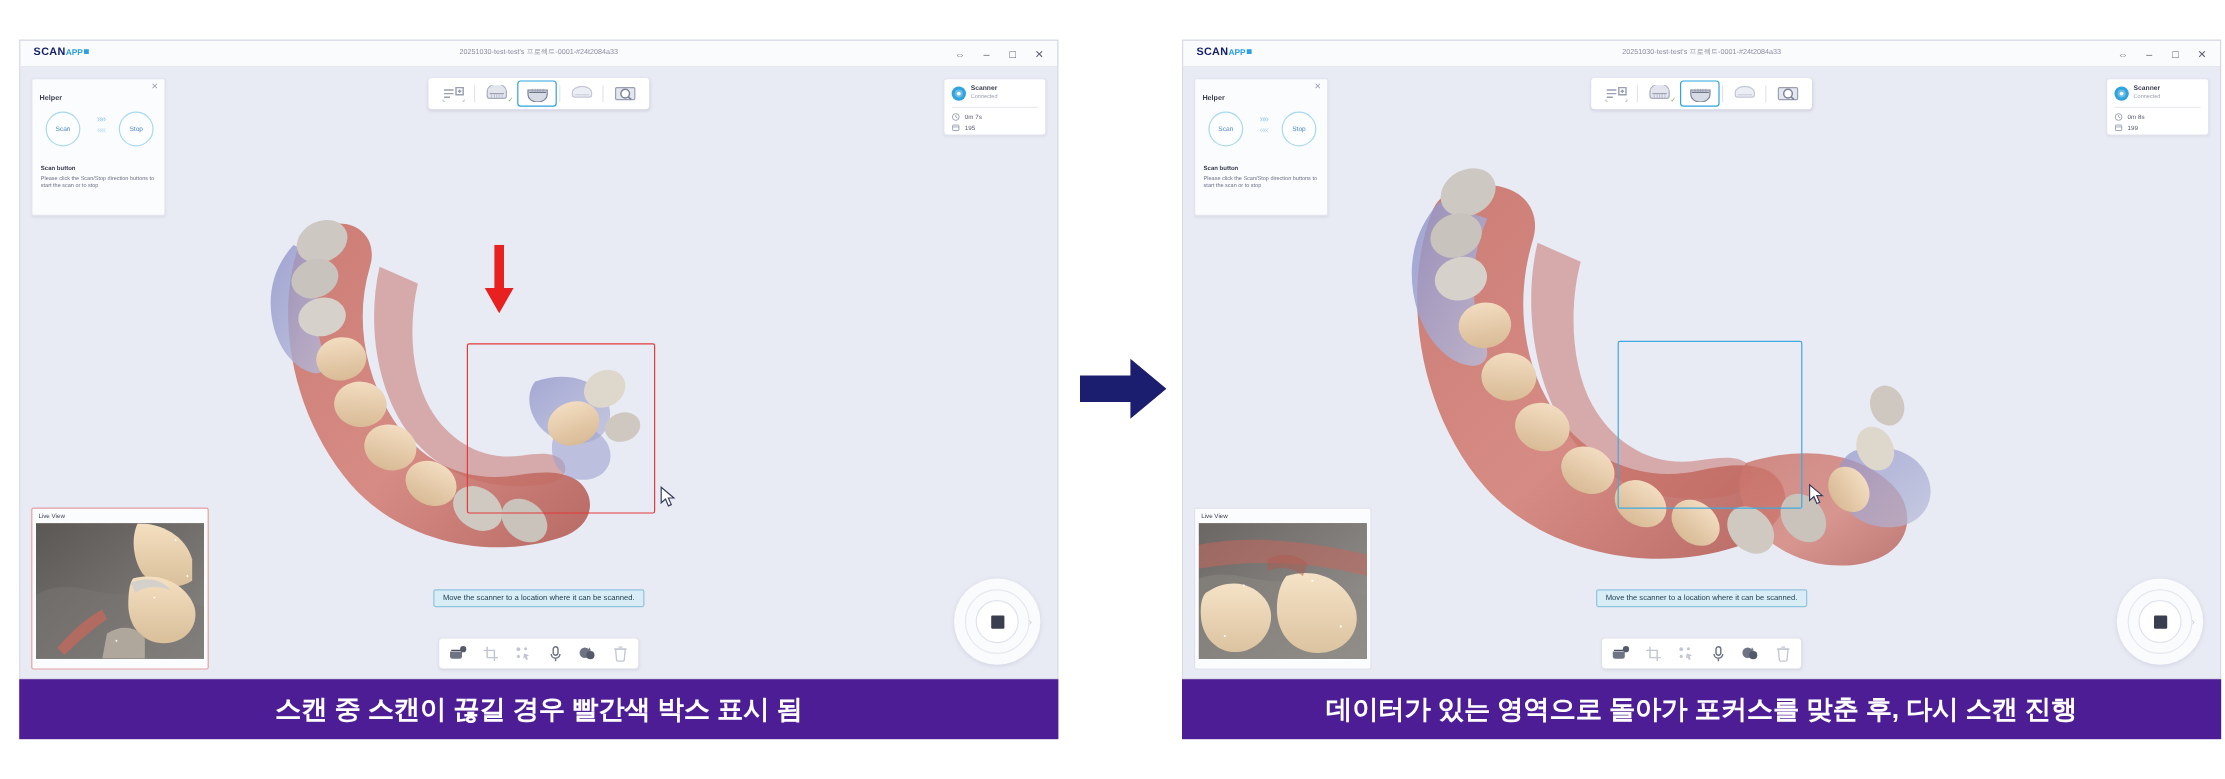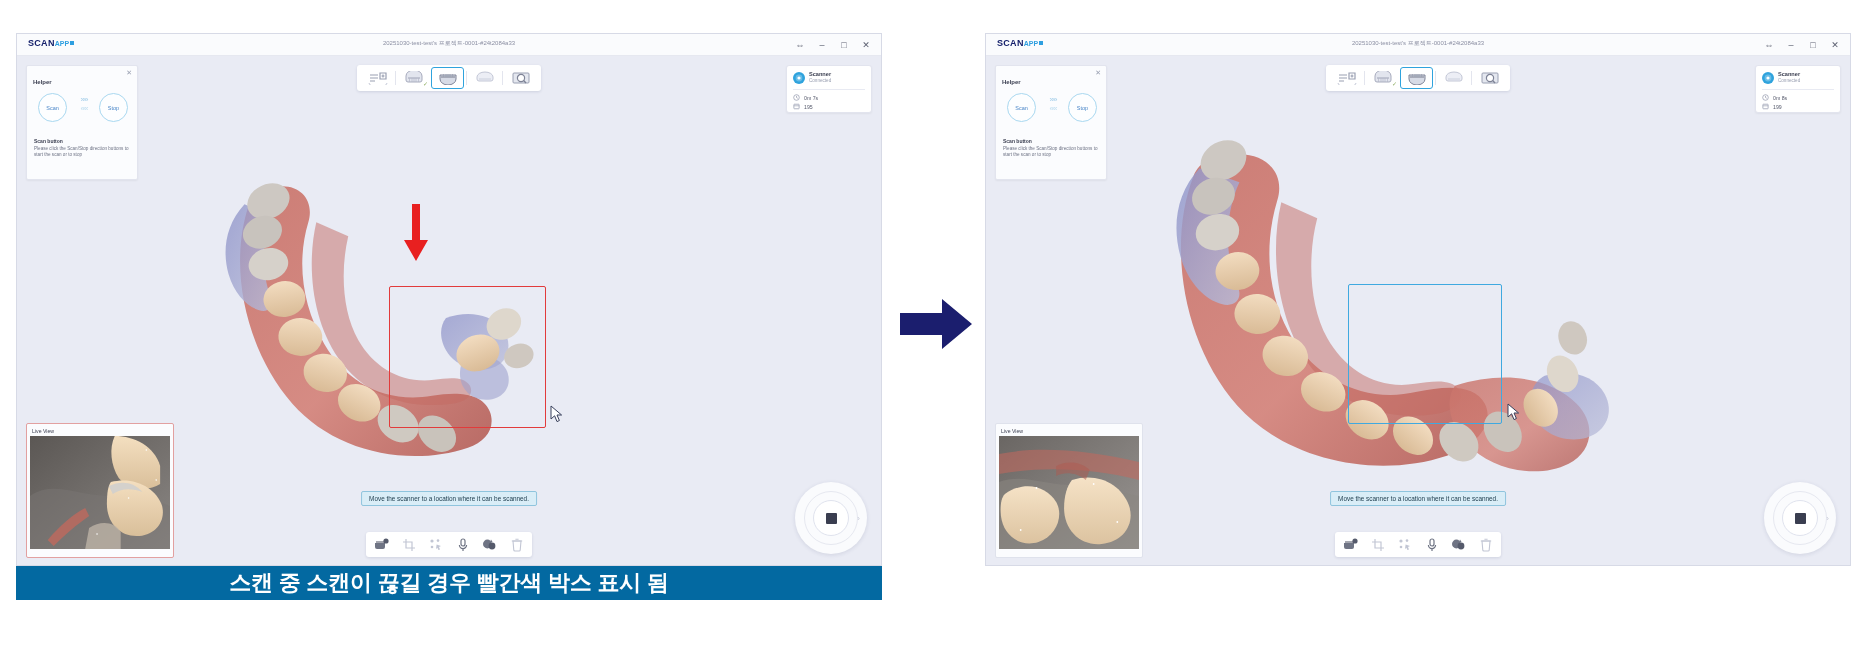--- a/index.html
+++ b/index.html
@@ -105,21 +105,21 @@
   .hlbox{position:absolute;border:1.6px solid #e23b3b;border-radius:2px;}
   .hlbox.blue{border-color:#3fa9e0;}
 
   
   .downarrow{position:absolute;left:386px;top:148px;width:26px;height:58px;}
 
   
   .cursor{position:absolute;width:14px;height:18px;}
 
   
-  .caption{position:absolute;left:0;top:533px;width:100%;height:34px;background:#0369a1;
+  .caption{position:absolute;left:0;top:533px;width:100%;height:50px;background:#4c1d95;
       display:flex;align-items:center;justify-content:center;}
   .caption span{color:#ffffff;font-size:22px;font-weight:bold;letter-spacing:-.2px;}
 
   
   .midarrow{position:absolute;left:900px;top:295px;width:72px;height:58px;}
 
   
   .mesh{position:absolute;left:0;top:0;width:100%;height:100%;pointer-events:none;}
 </style>
 </head>
@@ -622,15 +622,18 @@
         <div class="recwrap">
           <div class="recbtn">
               <i></i>
             </div>
           <span class="chev">›</span>
         </div>
 
       </div>
     </div>
 
+    <div class="caption">
+      <span>데이터가 있는 영역으로 돌아가 포커스를 맞춘 후, 다시 스캔 진행</span>
+    </div>
   </div>
 
 </div>
 
 </body></html>

